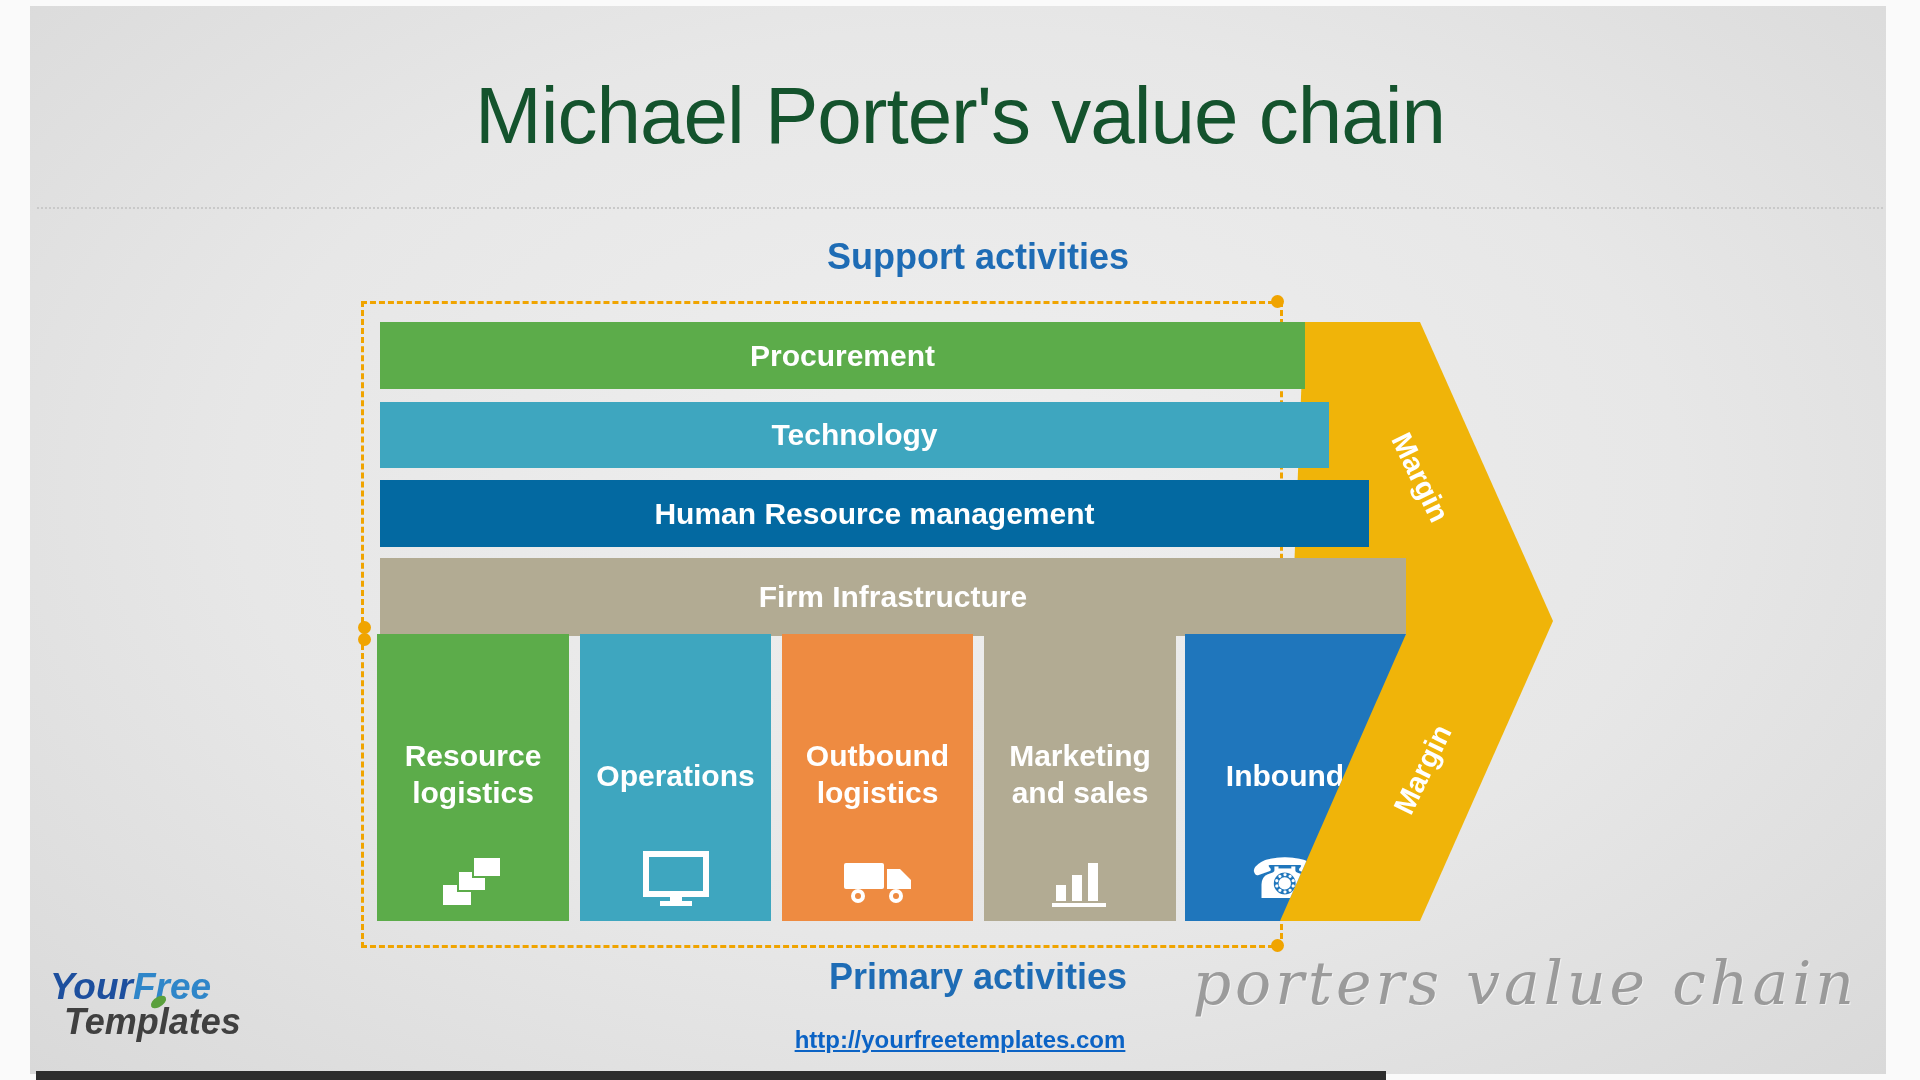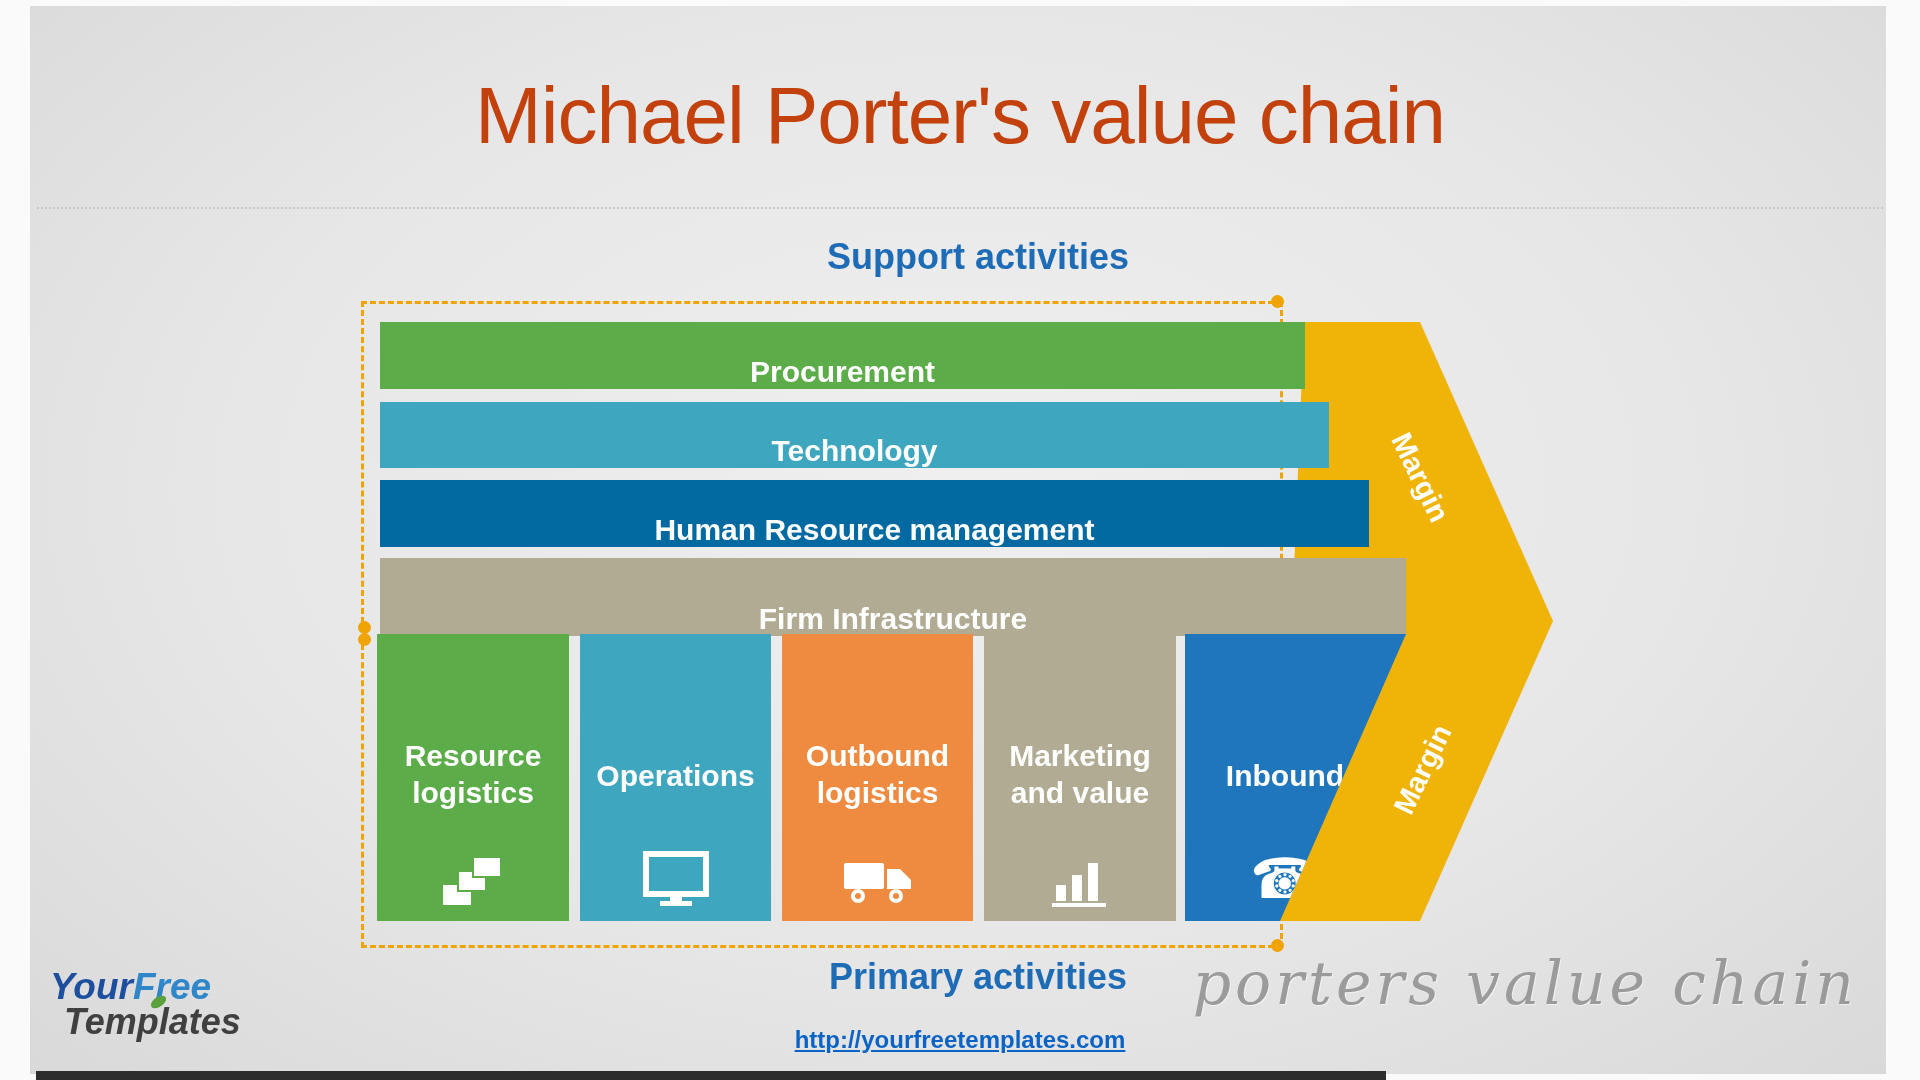--- a/index.html
+++ b/index.html
@@ -4,41 +4,41 @@
 <title>Michael Porter's value chain</title>
 <style>
   html,body{margin:0;padding:0;}
   body{width:1920px;height:1080px;position:relative;overflow:hidden;
        font-family:"Liberation Sans",sans-serif;background:#fafafa;}
 
   .slide-bg{position:absolute;left:30px;top:6px;width:1856px;height:1068px;
        background:radial-gradient(ellipse at 50% 45%, #efefef 0%, #e7e7e7 55%, #d9d9d9 100%);}
 
   .title{position:absolute;left:0;right:0;top:70px;text-align:center;
-       font-size:80px;font-weight:400;color:#c2410c;letter-spacing:-1px;}
+       font-size:80px;font-weight:400;color:#14532d;letter-spacing:-1px;}
   .divider{position:absolute;left:37px;right:37px;top:207px;border-top:2px dotted #c9c9c9;}
 
   .section-label{position:absolute;left:0;right:0;text-align:center;
        font-size:36px;font-weight:bold;color:#1e6cb5;padding-left:36px;}
   .support-label{top:236px;}
   .primary-label{top:956px;}
 
   .dashed-frame{position:absolute;left:361px;top:301px;width:916px;height:641px;
        border:3px dashed #f0a400;}
   .dot{position:absolute;width:13px;height:13px;border-radius:50%;background:#f0a400;}
 
   .arrow{position:absolute;left:1280px;top:322px;width:273px;height:599px;
        clip-path:polygon(24px 0px,140px 0px,273px 299px,140px 599px,0px 599px);}
 
   .margin-label{position:absolute;width:150px;text-align:center;color:#ffffff;
        font-weight:bold;font-size:29px;}
   .margin-top-label{left:1345px;top:461px;transform:rotate(64deg);}
   .margin-bottom-label{left:1348px;top:753px;transform:rotate(-64deg);}
 
-  .bar{position:absolute;display:flex;align-items:flex-end;justify-content:center;}
+  .bar{position:absolute;display:flex;align-items:center;justify-content:center;}
   .bar-label{color:#ffffff;font-weight:bold;font-size:30px;}
 
   .col{position:absolute;top:634px;height:287px;}
   .col-label{position:absolute;top:50%;left:6px;right:6px;transform:translateY(-55%);
        text-align:center;color:#ffffff;font-weight:bold;font-size:30px;line-height:1.25;}
   .col-icon{position:absolute;bottom:14px;left:0;right:0;display:flex;justify-content:center;}
   .col-service{clip-path:polygon(0 0,100% 0,43% 100%,0 100%);}
   .col-service .col-label{left:0;right:auto;width:200px;}
   .col-service .col-icon{left:0;right:auto;width:200px;}
   .phone-glyph{font-size:56px;color:#ffffff;line-height:1;}
@@ -116,21 +116,21 @@
       <path d="M44 14 h13 l11 11 v9 h-24 z" fill="#ffffff"></path>
       <circle cx="15" cy="41" r="7" fill="#ffffff"></circle>
       <circle cx="15" cy="41" r="3" fill="#ee8b41"></circle>
       <circle cx="53" cy="41" r="7" fill="#ffffff"></circle>
       <circle cx="53" cy="41" r="3" fill="#ee8b41"></circle>
     </svg>
   </div>
 </div>
 
 <div class="col" style="left: 984px; width: 192px; background: rgb(178, 171, 147);">
-  <div class="col-label">Marketing and value</div>
+  <div class="col-label">Marketing and sales</div>
   <div class="col-icon">
     <svg width="60" height="52" viewBox="0 0 60 52">
       <rect x="6" y="30" width="10" height="16" fill="#ffffff"></rect>
       <rect x="22" y="20" width="10" height="26" fill="#ffffff"></rect>
       <rect x="38" y="8" width="10" height="38" fill="#ffffff"></rect>
       <rect x="2" y="48" width="54" height="4" fill="#ffffff"></rect>
     </svg>
   </div>
 </div>
 

